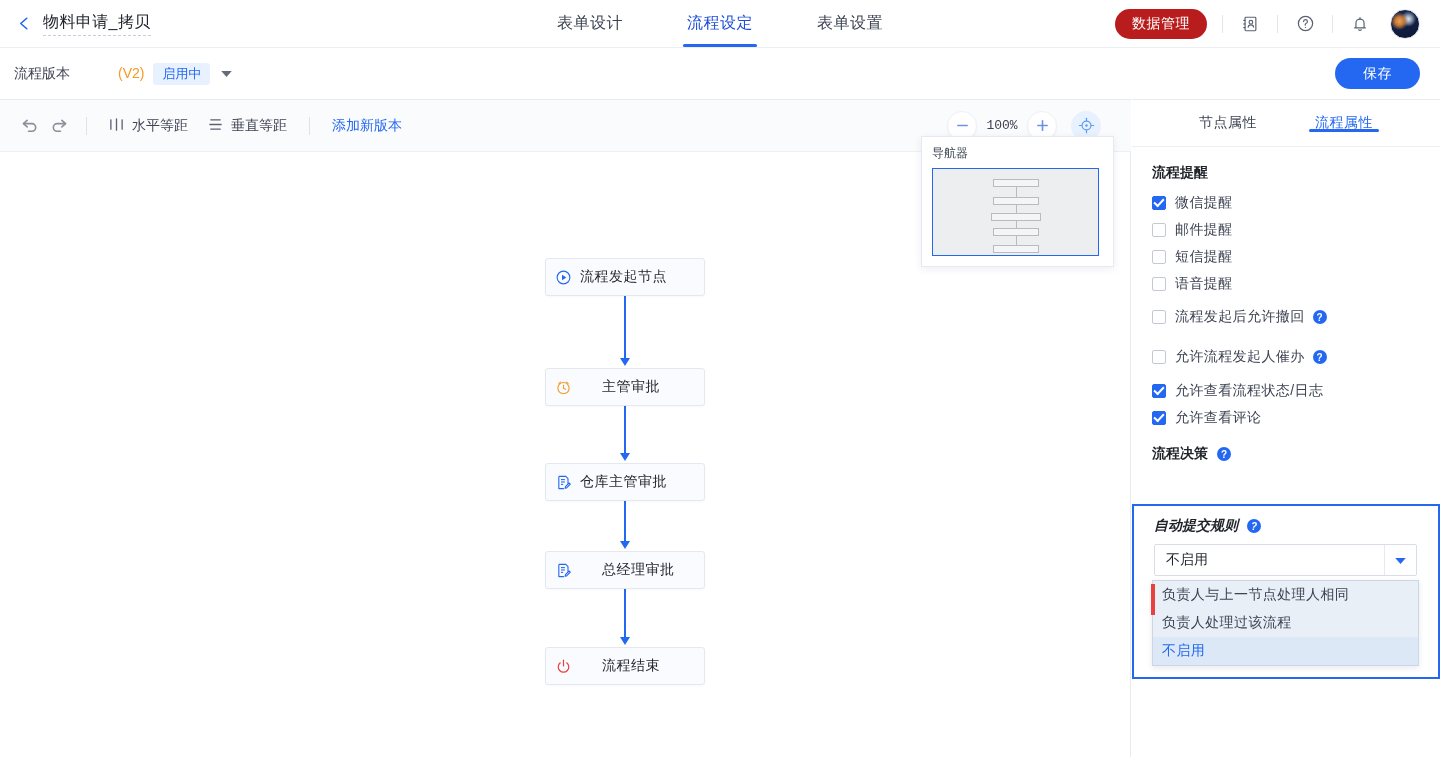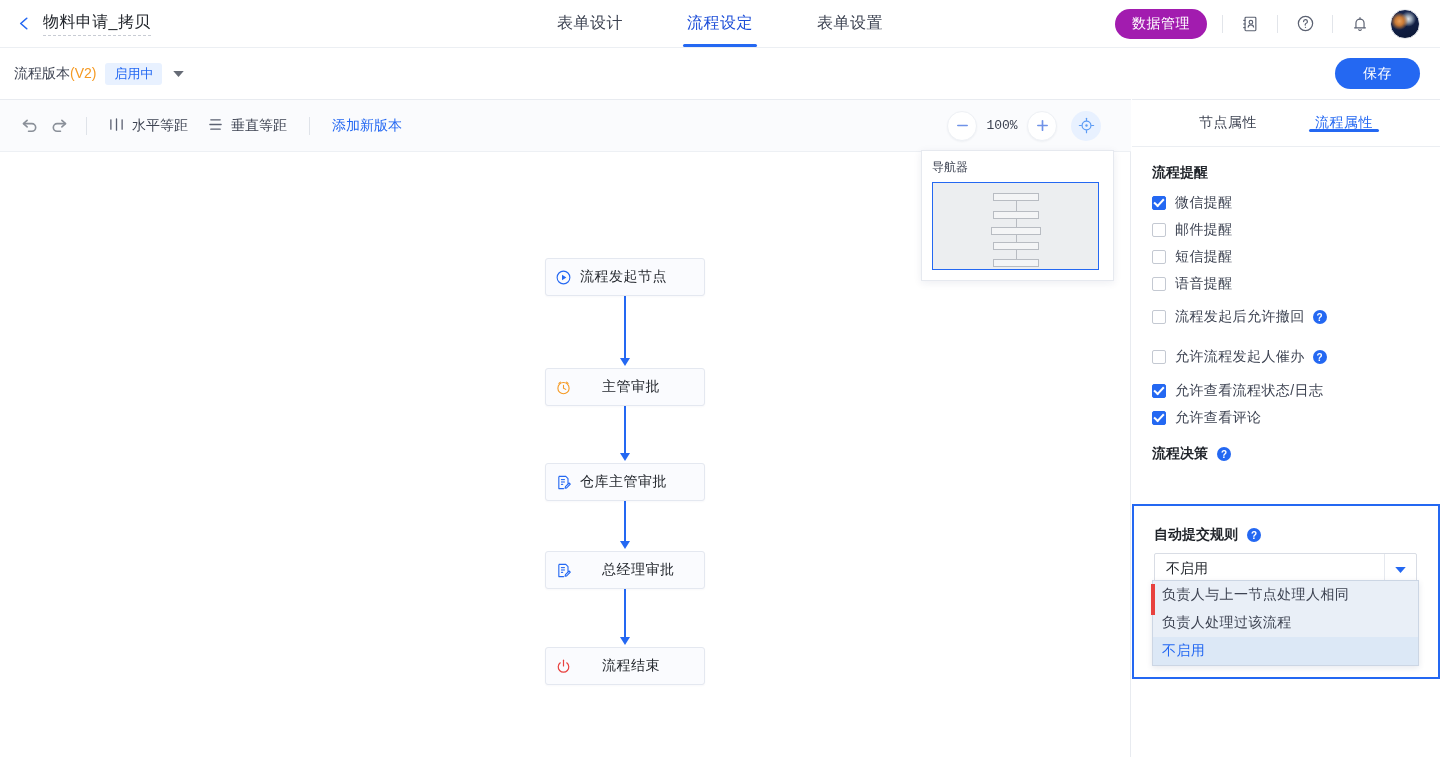--- a/index.html
+++ b/index.html
@@ -46,21 +46,21 @@
   .hdr-tab.active { color: #1d4ed8; }
   .hdr-tab.active::after {
     content: ""; position: absolute; left: 0; right: 0; bottom: 0;
     height: 3px; background: #2468f2; border-radius: 2px;
   }
   .hdr-right {
     margin-left: auto; display: flex; align-items: center;
     padding-right: 20px; gap: 0;
   }
   .btn-data {
-    background: #a21caf; color: #ffffff; border: none; border-radius: 16px;
+    background: #b91c1c; color: #ffffff; border: none; border-radius: 16px;
     height: 30px; padding: 0 17px; font-size: 14px; cursor: pointer;
     font-family: inherit; letter-spacing: .5px;
   }
   .vdiv { width: 1px; height: 18px; background: #e2e5ea; margin: 0 15px; }
   .ico-btn {
     width: 24px; height: 24px; display: flex; align-items: center; justify-content: center;
     cursor: pointer; color: #5b6171;
   }
   .avatar {
     width: 30px; height: 30px; border-radius: 50%; margin-left: 18px; cursor: pointer;
@@ -70,21 +70,21 @@
       linear-gradient(160deg, #1b2a52 0%, #122047 48%, #0b1733 100%);
     border: 1px solid #e6e8ec;
   }
 
   
   .verbar {
     position: absolute; left: 0; top: 48px; width: 1440px; height: 51px;
     background: #ffffff; display: flex; align-items: center; padding: 0 20px 0 14px;
   }
   .ver-label { font-size: 14px; color: #3d4352; }
-  .ver-num { color: #f59a23; }
+  .ver-num { color: #f59a23; margin-left: 48px; }
   .ver-badge {
     margin-left: 9px; background: #e8f1ff; color: #2468f2;
     font-size: 13px; padding: 2px 9px; border-radius: 3px; cursor: pointer;
   }
   .ver-caret { margin-left: 11px; cursor: pointer; display: flex; align-items: center; }
   .btn-save {
     margin-left: auto; background: #2468f2; color: #fff; border: none;
     border-radius: 16px; height: 31px; padding: 0 28px; font-size: 14px;
     cursor: pointer; font-family: inherit; letter-spacing: .5px;
   }
@@ -203,21 +203,21 @@
     width: 14px; height: 14px; border-radius: 50%; background: #2468f2; color: #fff;
     font-size: 10px; display: inline-flex; align-items: center; justify-content: center;
     margin-left: 8px; cursor: pointer; font-weight: bold; flex: 0 0 14px;
   }
 
   
   .autobox {
     position: absolute; left: 1132px; top: 504px; width: 308px; height: 175px;
     border: 2px solid #2468f2; background: #ffffff; padding: 11px 14px 0 20px;
   }
-  .autobox .sec-title { margin-top: 9px; }
+  .autobox .sec-title { margin-top: 0; font-style: italic; }
   .select {
     position: relative; margin-top: 9px; width: 263px; height: 32px;
     border: 1px solid #d9dde5; background: #fff; display: flex; align-items: center;
     padding: 0 0 0 11px; cursor: pointer; border-radius: 2px;
   }
   .select .sv { font-size: 14px; color: #1f2329; }
   .select .scaret {
     position: absolute; right: 0; top: 0; bottom: 0; width: 32px;
     border-left: 1px solid #e6e9ef; display: flex; align-items: center; justify-content: center;
   }
@@ -434,21 +434,21 @@
         <span class="n-ico">
           <svg width="17" height="17" viewBox="0 0 20 20" fill="none" stroke="#e8413e" stroke-width="1.4" stroke-linecap="round">
             <path d="M6.2 5.6a6.2 6.2 0 1 0 7.6 0"></path>
               <line x1="10" y1="2.6" x2="10" y2="9.4"></line>
           </svg>
         </span>
         <span class="n-label">流程结束</span>
       </div>
     </div>
 
-    <div class="navigator" style="left:921px; top:50px;">
+    <div class="navigator" style="left:921px; top:36px;">
       <div class="nav-title">导航器</div>
       <div class="nav-view">
         <div class="mini-edge" style="top:18px; height:10px;"></div>
         <div class="mini-edge" style="top:36px; height:8px;"></div>
         <div class="mini-edge" style="top:52px; height:7px;"></div>
         <div class="mini-edge" style="top:67px; height:9px;"></div>
         <div class="mini-node" style="top:10px; width:46px;"></div>
         <div class="mini-node" style="top:28px; width:46px;"></div>
         <div class="mini-node" style="top:44px; width:50px;"></div>
         <div class="mini-node" style="top:59px; width:46px;"></div>

